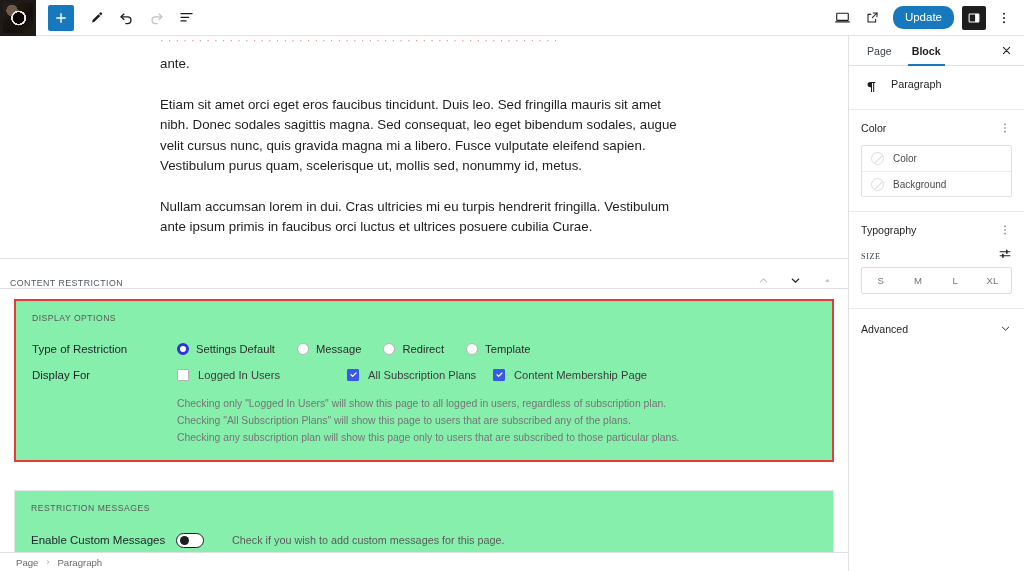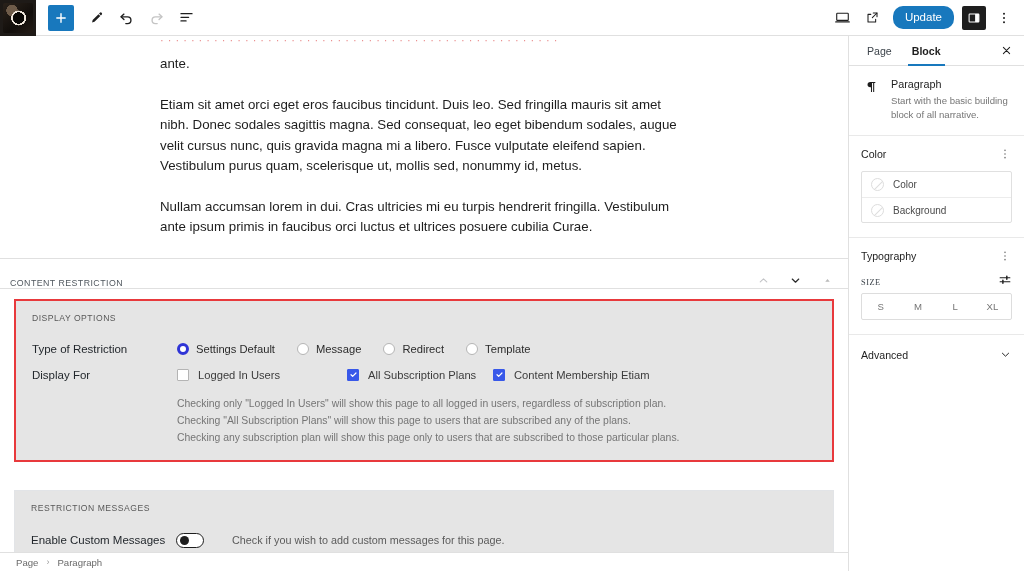--- a/index.html
+++ b/index.html
@@ -81,21 +81,21 @@
   .mb-title {
     font-size:8.8px; letter-spacing:.45px; color:#50575e; text-transform:uppercase;
     font-family:"Liberation Sans", sans-serif;
   }
   .mb-actions { margin-left:auto; display:flex; align-items:center; gap:18px; }
   .chev { cursor:pointer; display:flex; align-items:center; justify-content:center; width:14px; height:14px;}
 
   .mb-body { background:#fff; padding:10px 14px 10px 14px; }
 
   .panel {
-    border:1px solid #e2e4e7; background:#e5e5e5; position:relative;
+    border:1px solid #e2e4e7; background:#86efac; position:relative;
   }
   .panel.highlight { border:2px solid #e8393c; }
   .panel + .panel { margin-top:28px; }
   .panel-inner { padding:12px 16px 14px 16px; }
 
   .panel-label {
     font-size:8.6px; letter-spacing:.5px; color:#585858; text-transform:uppercase;
     margin-bottom:20px; font-family:"Liberation Sans", sans-serif;
   }
 
@@ -399,21 +399,21 @@
                     </span>
                     <span class="cb-label">All Subscription Plans</span>
                   </label>
 
                   <label class="cb-item">
                     <span class="checkbox checked">
                       <svg width="9" height="9" viewBox="0 0 20 20" fill="none" stroke="#fff" stroke-width="2.6">
                         <path d="M4.5 10.5l3.6 3.6L15.5 6.6" stroke-linecap="round" stroke-linejoin="round"></path>
                       </svg>
                     </span>
-                    <span class="cb-label">Content Membership Etiam</span>
+                    <span class="cb-label">Content Membership Page</span>
                   </label>
 
                 </div>
               </div>
             </div>
 
             <div class="helper-block">
               <div class="helper-line">Checking only "Logged In Users" will show this page to all logged in users, regardless of subscription plan.</div>
               <div class="helper-line">Checking "All Subscription Plans" will show this page to users that are subscribed any of the plans.</div>
               <div class="helper-line">Checking any subscription plan will show this page only to users that are subscribed to those particular plans.</div>
@@ -462,21 +462,20 @@
     </div>
 
     <div class="sb-blockinfo">
       <div class="bi-icon">
         <svg width="15" height="16" viewBox="0 0 20 20" fill="#1e1e1e">
           <path d="M11.1 3.2H8.3a3.6 3.6 0 0 0 0 7.2h1v6.4h1.4V4.6h1.5v12.2h1.4V4.6h1.5V3.2h-4z"></path>
         </svg>
       </div>
       <div>
         <div class="bi-title">Paragraph</div>
-        <div class="bi-desc">Start with the basic building block of all narrative.</div>
       </div>
     </div>
 
     <div class="sb-section">
       <div class="sb-sec-head">
         <span class="sb-sec-title">Color</span>
         <span class="sb-kebab">
           <svg width="14" height="14" viewBox="0 0 20 20" fill="#757575">
             <circle cx="10" cy="4.8" r="1.15"></circle>
               <circle cx="10" cy="10" r="1.15"></circle>

